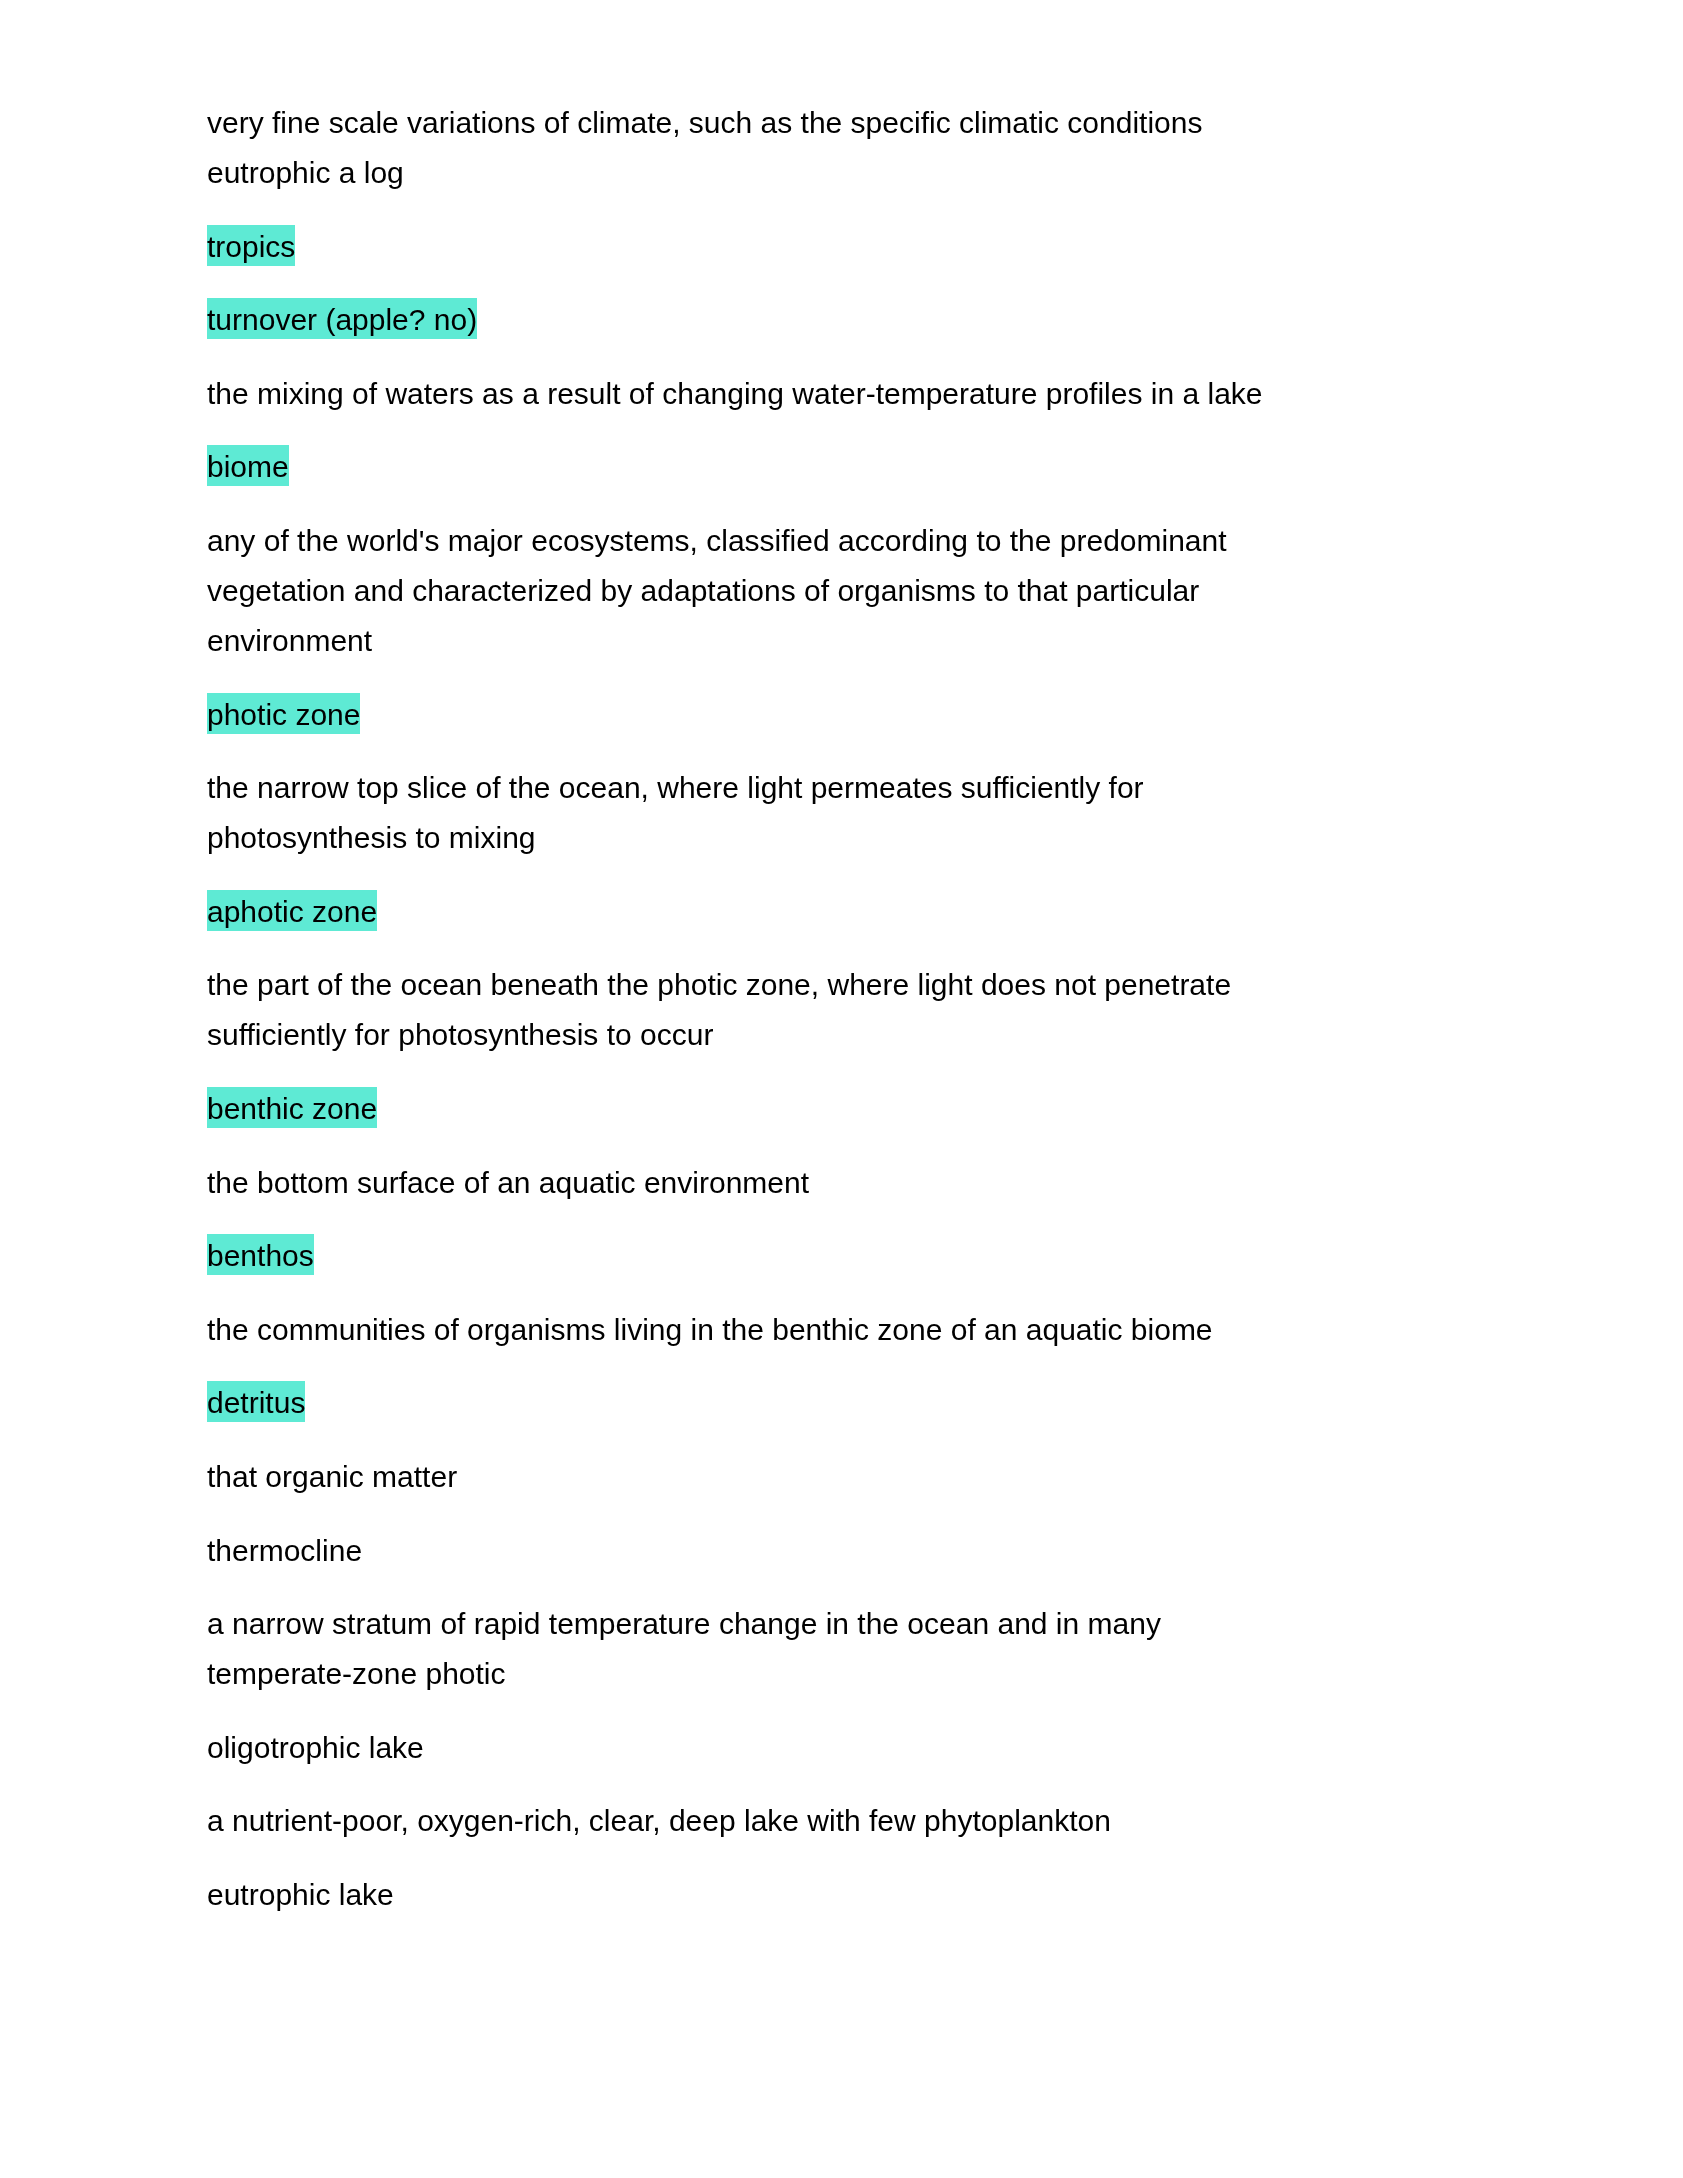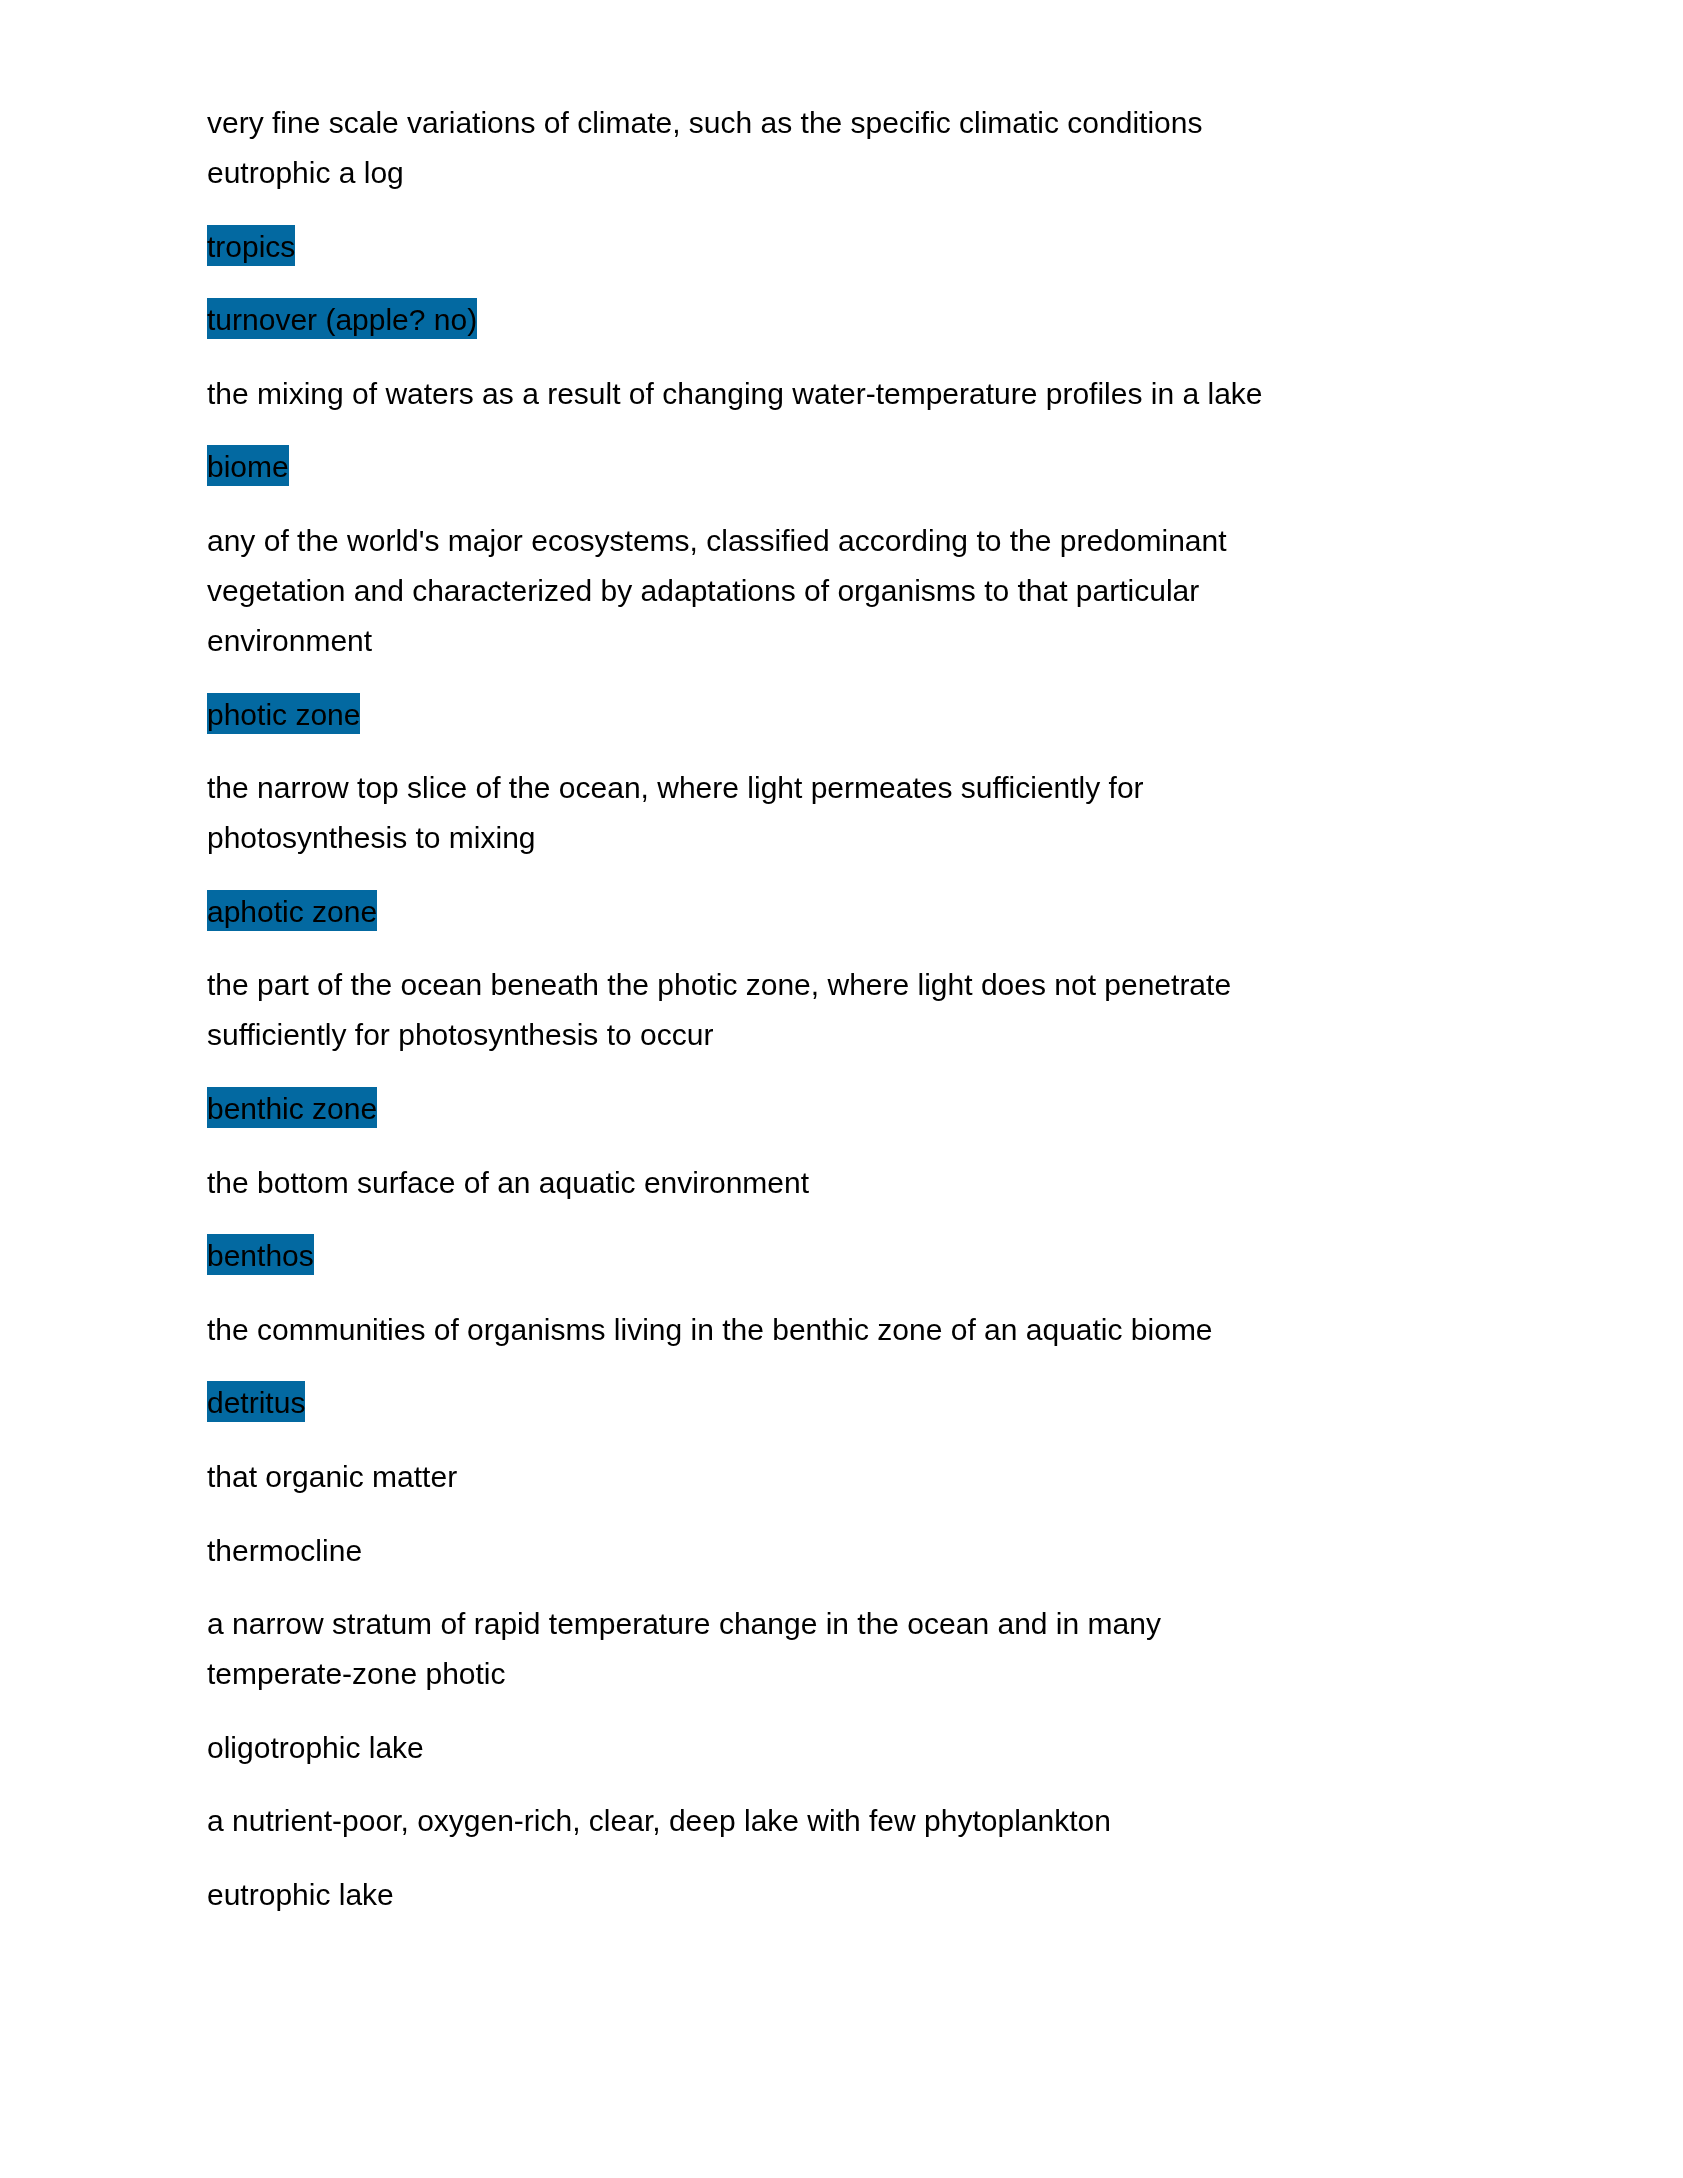--- a/index.html
+++ b/index.html
@@ -1,21 +1,21 @@
 <!DOCTYPE html>
 <html><head>
 <meta charset="utf-8">
 <style>
   html, body { margin: 0; padding: 0; background: #ffffff; }
   body { width: 1683px; height: 2178px; position: relative; overflow: hidden; }
   .page { position: absolute; left: 186px; top: 98px; width: 1287px;
           font-family: "Liberation Sans", "DejaVu Sans", sans-serif; font-size: 30px; color: #000; margin-left: 21px; }
   .para { margin: 0 0 23.6px 0; }
   .line { display: block; height: 50px; line-height: 50px; white-space: nowrap; }
-  .hl { background: #0369a1; padding: 5px 0 3px 0; }
+  .hl { background: #5eead4; padding: 5px 0 3px 0; }
 </style>
 </head>
 <body>
 
 <div class="page">
   <div class="para">
     <span class="line">very fine scale variations of climate, such as the specific climatic conditions</span>
     <span class="line">eutrophic a log</span>
   </div>
   <div class="para">

